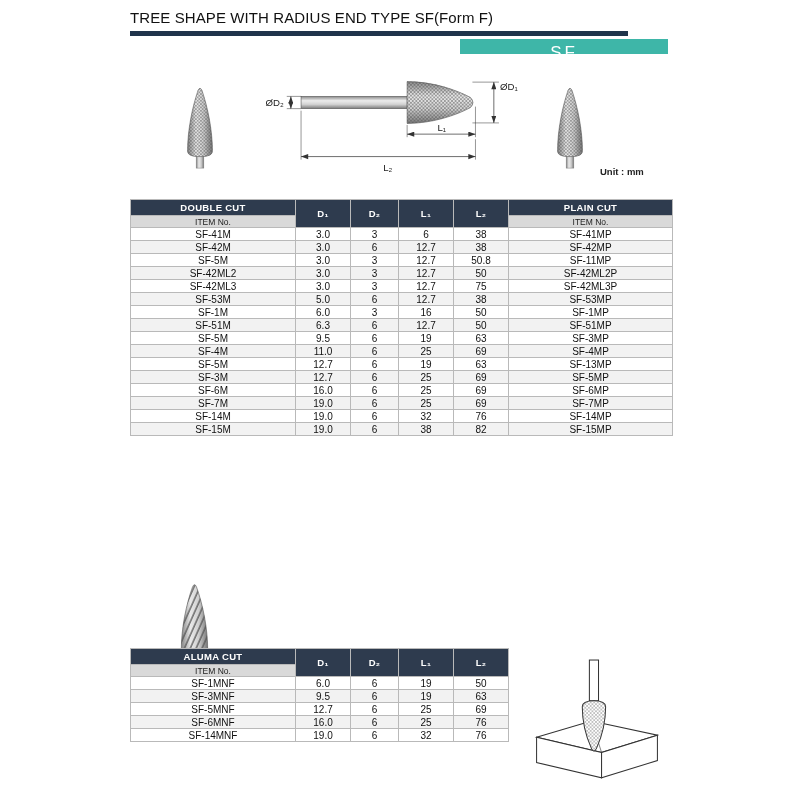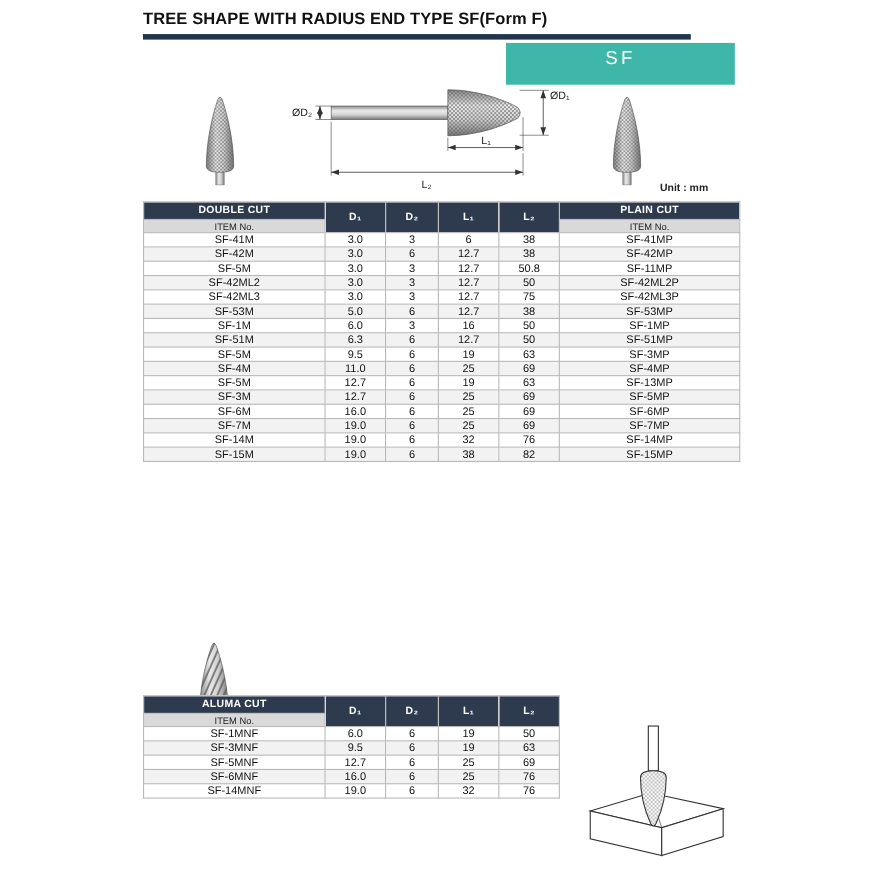--- a/index.html
+++ b/index.html
@@ -1,34 +1,34 @@
 <!DOCTYPE html>
 <html style="--navy: #20344b; --teal: #3eb6a8; --table_header: #2e3b4e; --subheader_gray: #d9d9d9; --row_alt: #f2f2f2; --border: #b9b9b9;"><head>
 <meta charset="utf-8">
 <title>Catalog Page</title>
 <style>
   * { box-sizing: border-box; }
   body { margin:0; background:#fff; font-family:"Liberation Sans", sans-serif; color:#111; }
   .canvas { position:relative; width:800px; height:800px; background:#fff; overflow:hidden; }
   .abs { position:absolute; }
 
-  .page-title { left:130px; top:9px; font-size:15px; font-weight:700; letter-spacing:0.1px; }
+  .page-title { left:130px; top:9px; font-size:15px; font-weight:400; letter-spacing:0.1px; }
   .title-rule { left:130px; top:31px; width:498px; height:5px; background:var(--navy,#20344b); }
-  .series-banner { left:460px; top:39px; width:208px; height:38px; background:var(--teal,#3eb6a8);
+  .series-banner { left:460px; top:39px; width:208px; height:15px; background:var(--teal,#3eb6a8);
                    color:#fff; font-size:17px; line-height:27px; text-align:center; letter-spacing:3px; font-weight:400; }
 
   .burr-left   { left:180px; top:84px;  width:40px;  height:86px; }
   .tech-drawing{ left:252px; top:76px;  width:296px; height:102px; }
   .burr-right  { left:550px; top:84px;  width:40px;  height:86px; }
   .burr-aluma  { left:172px; top:580px; width:46px;  height:90px; }
   .app-illus   { left:528px; top:658px; width:138px; height:132px; }
 
   .unit-label { left:600px; top:166px; width:140px; text-align:left; font-size:9.5px; font-weight:600; color:#222; }
 
-  table.spec { border-collapse:collapse; table-layout:fixed; background:#fff; }
+  table.spec { border-collapse:collapse; table-layout:fixed; background:#fff;margin-top:16px; }
   table.spec th, table.spec td { border:1px solid var(--border,#b9b9b9); text-align:center; overflow:hidden; white-space:nowrap; padding:0 2px; }
   tr.hdr-dark th { background:var(--table_header,#2e3b4e); color:#fff; font-size:9.5px; font-weight:700; height:16px; letter-spacing:.3px; }
   tr.hdr-sub th { background:var(--subheader_gray,#d9d9d9); color:#222; font-size:8.5px; font-weight:400; height:12px; }
   table.spec tbody td { font-size:10px; height:13px; color:#111; }
   table.spec tbody tr:nth-child(even) { background:var(--row_alt,#f2f2f2); }
 
   .table1 { left:130px; top:183px; width:542px; }
   .table2 { left:130px; top:632px; width:378px; }
 
   svg text { font-family:"Liberation Sans", sans-serif; fill:#222; }

